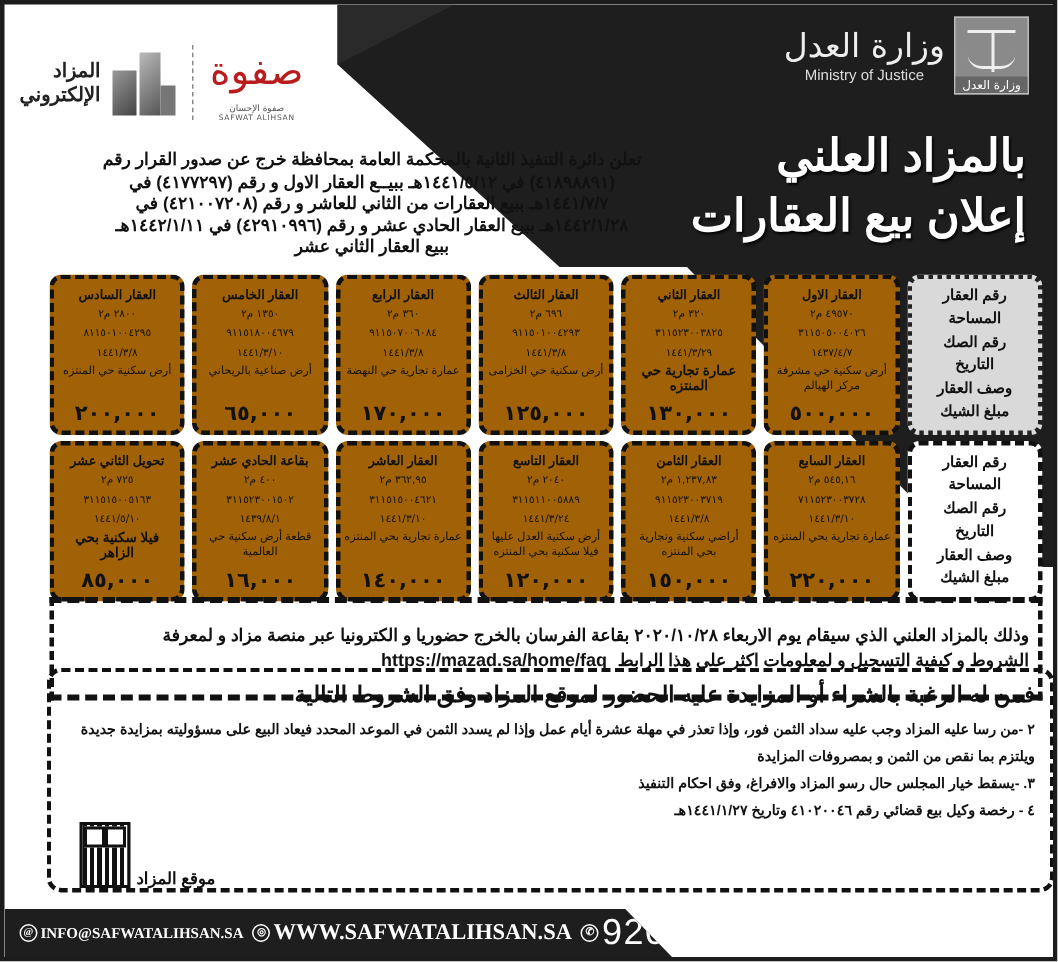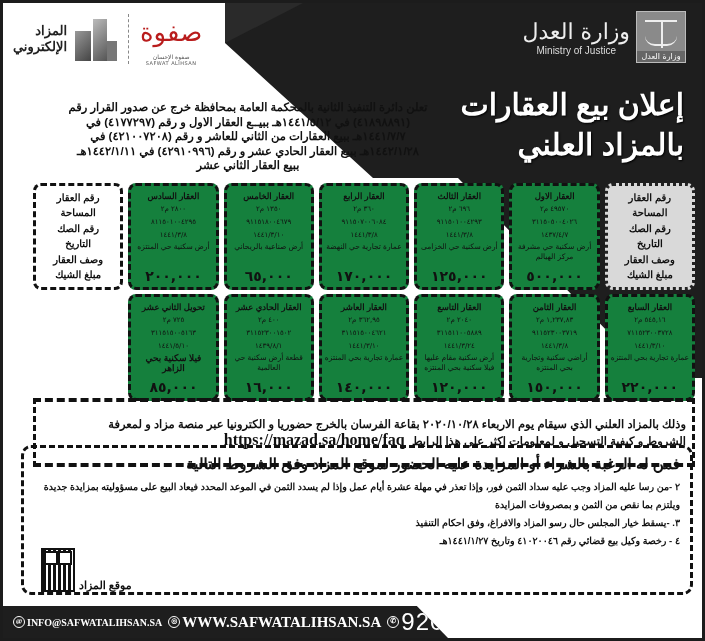--- a/index.html
+++ b/index.html
@@ -16,53 +16,53 @@
   .moj-emblem .scale { position: absolute; top: 8px; left: 8px; right: 8px; height: 28px; border-top: 2px solid #eee; }
   .moj-emblem .scale::before { content: ""; position: absolute; left: 50%; top: -2px; width: 2px; height: 28px; background: #eee; }
   .moj-emblem .scale::after { content: ""; position: absolute; left: 0; right: 0; top: 14px; height: 8px; border-bottom: 2px solid #eee; border-radius: 0 0 10px 10px; }
   .moj-emblem span { font-size: 8px; color: #fff; background: #666; width: 100%; text-align: center; padding: 1px 0; }
   .moj-text { display: flex; flex-direction: column; align-items: center; color: #eee; }
   .moj-ar { font-family: "DejaVu Serif", serif; font-size: 22px; line-height: 26px; }
   .moj-en { font-family: "Liberation Sans", sans-serif; font-size: 10px; color: #ddd; }
 
   .title { position: absolute; right: 18px; top: 82px; direction: rtl; color: #fff; font-family: "Liberation Sans", sans-serif; font-weight: bold; font-size: 30px; line-height: 40px; text-shadow: 1px 1px 2px #000; text-align: right; }
 
-  .logos { position: absolute; left: 10px; top: 8px; display: flex; align-items: center; gap: 11px; }
+  .logos { position: absolute; left: 10px; top: 24px; display: flex; align-items: center; gap: 11px; }
   .mazad-logo { display: flex; align-items: center; gap: 6px; }
   .mazad-text { font-family: "Liberation Sans", sans-serif; font-weight: bold; font-size: 13px; line-height: 16px; text-align: right; direction: rtl; color: #222; }
   .mazad-mark { width: 44px; height: 44px; position: relative; }
   .mazad-mark .b1 { position: absolute; left: 2px; top: 14px; width: 16px; height: 30px; background: linear-gradient(135deg,#999,#444); }
   .mazad-mark .b2 { position: absolute; left: 20px; top: 2px; width: 14px; height: 42px; background: linear-gradient(135deg,#bbb,#555); }
   .mazad-mark .b3 { position: absolute; left: 34px; top: 24px; width: 10px; height: 20px; background: #777; }
   .sep { width: 0; height: 50px; border-left: 1px dashed #888; }
   .safwa { display: flex; flex-direction: column; align-items: center; }
   .safwa-mark { font-family: "DejaVu Serif", serif; font-size: 26px; line-height: 42px; color: #b91c1c; }
   .safwa-ar { font-size: 6px; color: #555; }
   .safwa-en { font-size: 5px; color: #555; letter-spacing: 0.5px; }
 
   .intro { position: absolute; left: 10px; top: 97px; width: 470px; direction: rtl; text-align: center; font-family: "Liberation Sans", sans-serif; font-weight: bold; font-size: 11.5px; line-height: 14.5px; color: #111; }
 
   
   .grid { position: absolute; left: 30px; top: 180px; width: 662px; direction: rtl; display: grid; grid-template-columns: repeat(7, 1fr); grid-auto-rows: 107px; column-gap: 5px; row-gap: 4px; }
-  .cell { border: 3px dashed #111; border-radius: 8px; background: #15803d; padding: 4px 2px; text-align: center; font-family: "Liberation Sans", sans-serif; font-size: 8px; line-height: 13px; display: flex; flex-direction: column; align-items: center; overflow: hidden; }
+  .cell { border: 3px dashed #111; border-radius: 8px; background: #a16207; padding: 4px 2px; text-align: center; font-family: "Liberation Sans", sans-serif; font-size: 8px; line-height: 13px; display: flex; flex-direction: column; align-items: center; overflow: hidden; }
   .cell .h { font-size: 8.5px; font-weight: bold; }
   .cell .num { font-family: "DejaVu Sans", sans-serif; font-size: 7px; }
   .cell .desc { font-size: 7.5px; line-height: 10px; }
   .cell .price { font-family: "DejaVu Sans", sans-serif; font-weight: bold; font-size: 14px; margin-top: auto; letter-spacing: 1px; }
   .legend { background: #d9d9d9; border: 3px dotted #222; font-weight: bold; font-size: 10px; line-height: 14px; justify-content: space-around; text-align: right; }
   .legend.second { background: #fff; border: 3px dashed #111; }
 
   .auction { position: absolute; left: 30px; top: 395px; width: 662px; border: 3px dashed #111; border-top: 4px dashed #111; border-bottom: 4px dashed #111; padding: 14px 6px; direction: rtl; font-family: "Liberation Sans", sans-serif; font-weight: bold; font-size: 11.5px; line-height: 16px; }
-  .auction .link { font-family: Liberation Serif, serif; font-size: 16px; margin-right: 4px; }
-
-  .terms { position: absolute; left: 18px; top: 442px; width: 672px; height: 150px; border: 3px dashed #111; border-radius: 10px; padding: 6px 10px; direction: rtl; font-family: "Liberation Sans", sans-serif; }
+  .auction .link { font-family: Liberation Sans, sans-serif; font-size: 12px; margin-right: 4px; }
+
+  .terms { position: absolute; left: 28px; top: 442px; width: 672px; height: 150px; border: 3px dashed #111; border-radius: 10px; padding: 6px 10px; direction: rtl; font-family: "Liberation Sans", sans-serif; }
   .terms-title { font-weight: bold; font-size: 15px; line-height: 20px; margin-bottom: 4px; }
   .term { font-size: 9.5px; line-height: 18px; font-weight: bold; }
 
-  .qr-block { position: absolute; left: 38px; top: 545px; display: flex; align-items: flex-end; gap: 4px; }
+  .qr-block { position: absolute; left: 50px; top: 545px; display: flex; align-items: flex-end; gap: 4px; }
   .qr { width: 34px; height: 44px; background:
       repeating-linear-gradient(90deg, #111 0 3px, #fff 3px 5px),
       #fff; position: relative; border: 2px solid #111; }
   .qr::before, .qr::after { content: ""; position: absolute; width: 10px; height: 10px; border: 2px solid #111; background: #fff; }
   .qr::before { left: 1px; top: 1px; }
   .qr::after { right: 1px; top: 1px; }
   .qr-label { font-family: "Liberation Sans", sans-serif; font-weight: bold; font-size: 11px; direction: rtl; }
 
   .footer { position: absolute; left: 0; top: 603px; width: 445px; height: 32px; background: #1e1e1e; clip-path: polygon(0 0, 93% 0, 100% 100%, 0 100%); display: flex; align-items: center; gap: 6px; padding-left: 10px; color: #fff; }
   .f-item { display: flex; align-items: center; gap: 2px; font-family: "Liberation Serif", serif; font-weight: bold; }
@@ -86,22 +86,22 @@
       <div class="scale"></div>
       <span>وزارة العدل</span>
     </div>
     <div class="moj-text">
       <div class="moj-ar">وزارة العدل</div>
       <div class="moj-en">Ministry of Justice</div>
     </div>
   </div>
 
   <div class="title">
+    <div>بالمزاد العلني</div>
     <div>إعلان بيع العقارات</div>
-    <div>بالمزاد العلني</div>
   </div>
 
   <div class="logos">
     <div class="mazad-logo">
       <div class="mazad-text">
         <div>المزاد</div>
         <div>الإلكتروني</div>
       </div>
       <div class="mazad-mark">
         <div class="b1"></div>
@@ -138,20 +138,28 @@
 
     <div class="cell">
       <div class="h">العقار الاول</div>
       <div class="num">٤٩٥٧٠ م٢</div>
       <div class="num">٣١١٥٠٥٠٠٤٠٢٦</div>
       <div class="num">١٤٣٧/٤/٧</div>
       <div class="desc">أرض سكنية حي مشرفة مركز الهيالم</div>
       <div class="price">٥٠٠,٠٠٠</div>
     </div>
     <div class="cell">
+      <div class="h">العقار الثاني</div>
+      <div class="num">٣٢٠ م٢</div>
+      <div class="num">٣١١٥٢٣٠٠٣٨٢٥</div>
+      <div class="num">١٤٤١/٣/٢٩</div>
+      <div class="desc" style="font-size:9px;font-weight:bold;">عمارة تجارية حي المنتزه</div>
+      <div class="price">١٣٠,٠٠٠</div>
+    </div>
+    <div class="cell">
       <div class="h">العقار الثالث</div>
       <div class="num">٦٩٦ م٢</div>
       <div class="num">٩١١٥٠١٠٠٤٢٩٣</div>
       <div class="num">١٤٤١/٣/٨</div>
       <div class="desc">أرض سكنية حي الخزامى</div>
       <div class="price">١٢٥,٠٠٠</div>
     </div>
     <div class="cell">
       <div class="h">العقار الرابع</div>
       <div class="num">٣٦٠ م٢</div>
@@ -200,33 +208,33 @@
       <div class="num">٩١١٥٢٣٠٠٣٧١٩</div>
       <div class="num">١٤٤١/٣/٨</div>
       <div class="desc">أراضي سكنية وتجارية بحي المنتزه</div>
       <div class="price">١٥٠,٠٠٠</div>
     </div>
     <div class="cell">
       <div class="h">العقار التاسع</div>
       <div class="num">٢٠٤٠ م٢</div>
       <div class="num">٣١١٥١١٠٠٥٨٨٩</div>
       <div class="num">١٤٤١/٣/٢٤</div>
-      <div class="desc">أرض سكنية مقام عليها فيلا سكنية بحي المنتزه</div>
+      <div class="desc">أرض سكنية العدل عليها فيلا سكنية بحي المنتزه</div>
       <div class="price">١٢٠,٠٠٠</div>
     </div>
     <div class="cell">
       <div class="h">العقار العاشر</div>
       <div class="num">٣٦٢,٩٥ م٢</div>
       <div class="num">٣١١٥١٥٠٠٤٦٢١</div>
       <div class="num">١٤٤١/٣/١٠</div>
       <div class="desc">عمارة تجارية بحي المنتزه</div>
       <div class="price">١٤٠,٠٠٠</div>
     </div>
     <div class="cell">
-      <div class="h">العقار الحادي عشر</div>
+      <div class="h">بقاعة الحادي عشر</div>
       <div class="num">٤٠٠ م٢</div>
       <div class="num">٣١١٥٢٣٠٠١٥٠٢</div>
       <div class="num">١٤٣٩/٨/١</div>
       <div class="desc">قطعة أرض سكنية حي العالمية</div>
       <div class="price">١٦,٠٠٠</div>
     </div>
     <div class="cell">
       <div class="h">تحويل الثاني عشر</div>
       <div class="num">٧٢٥ م٢</div>
       <div class="num">٣١١٥١٥٠٠٥١٦٣</div>

